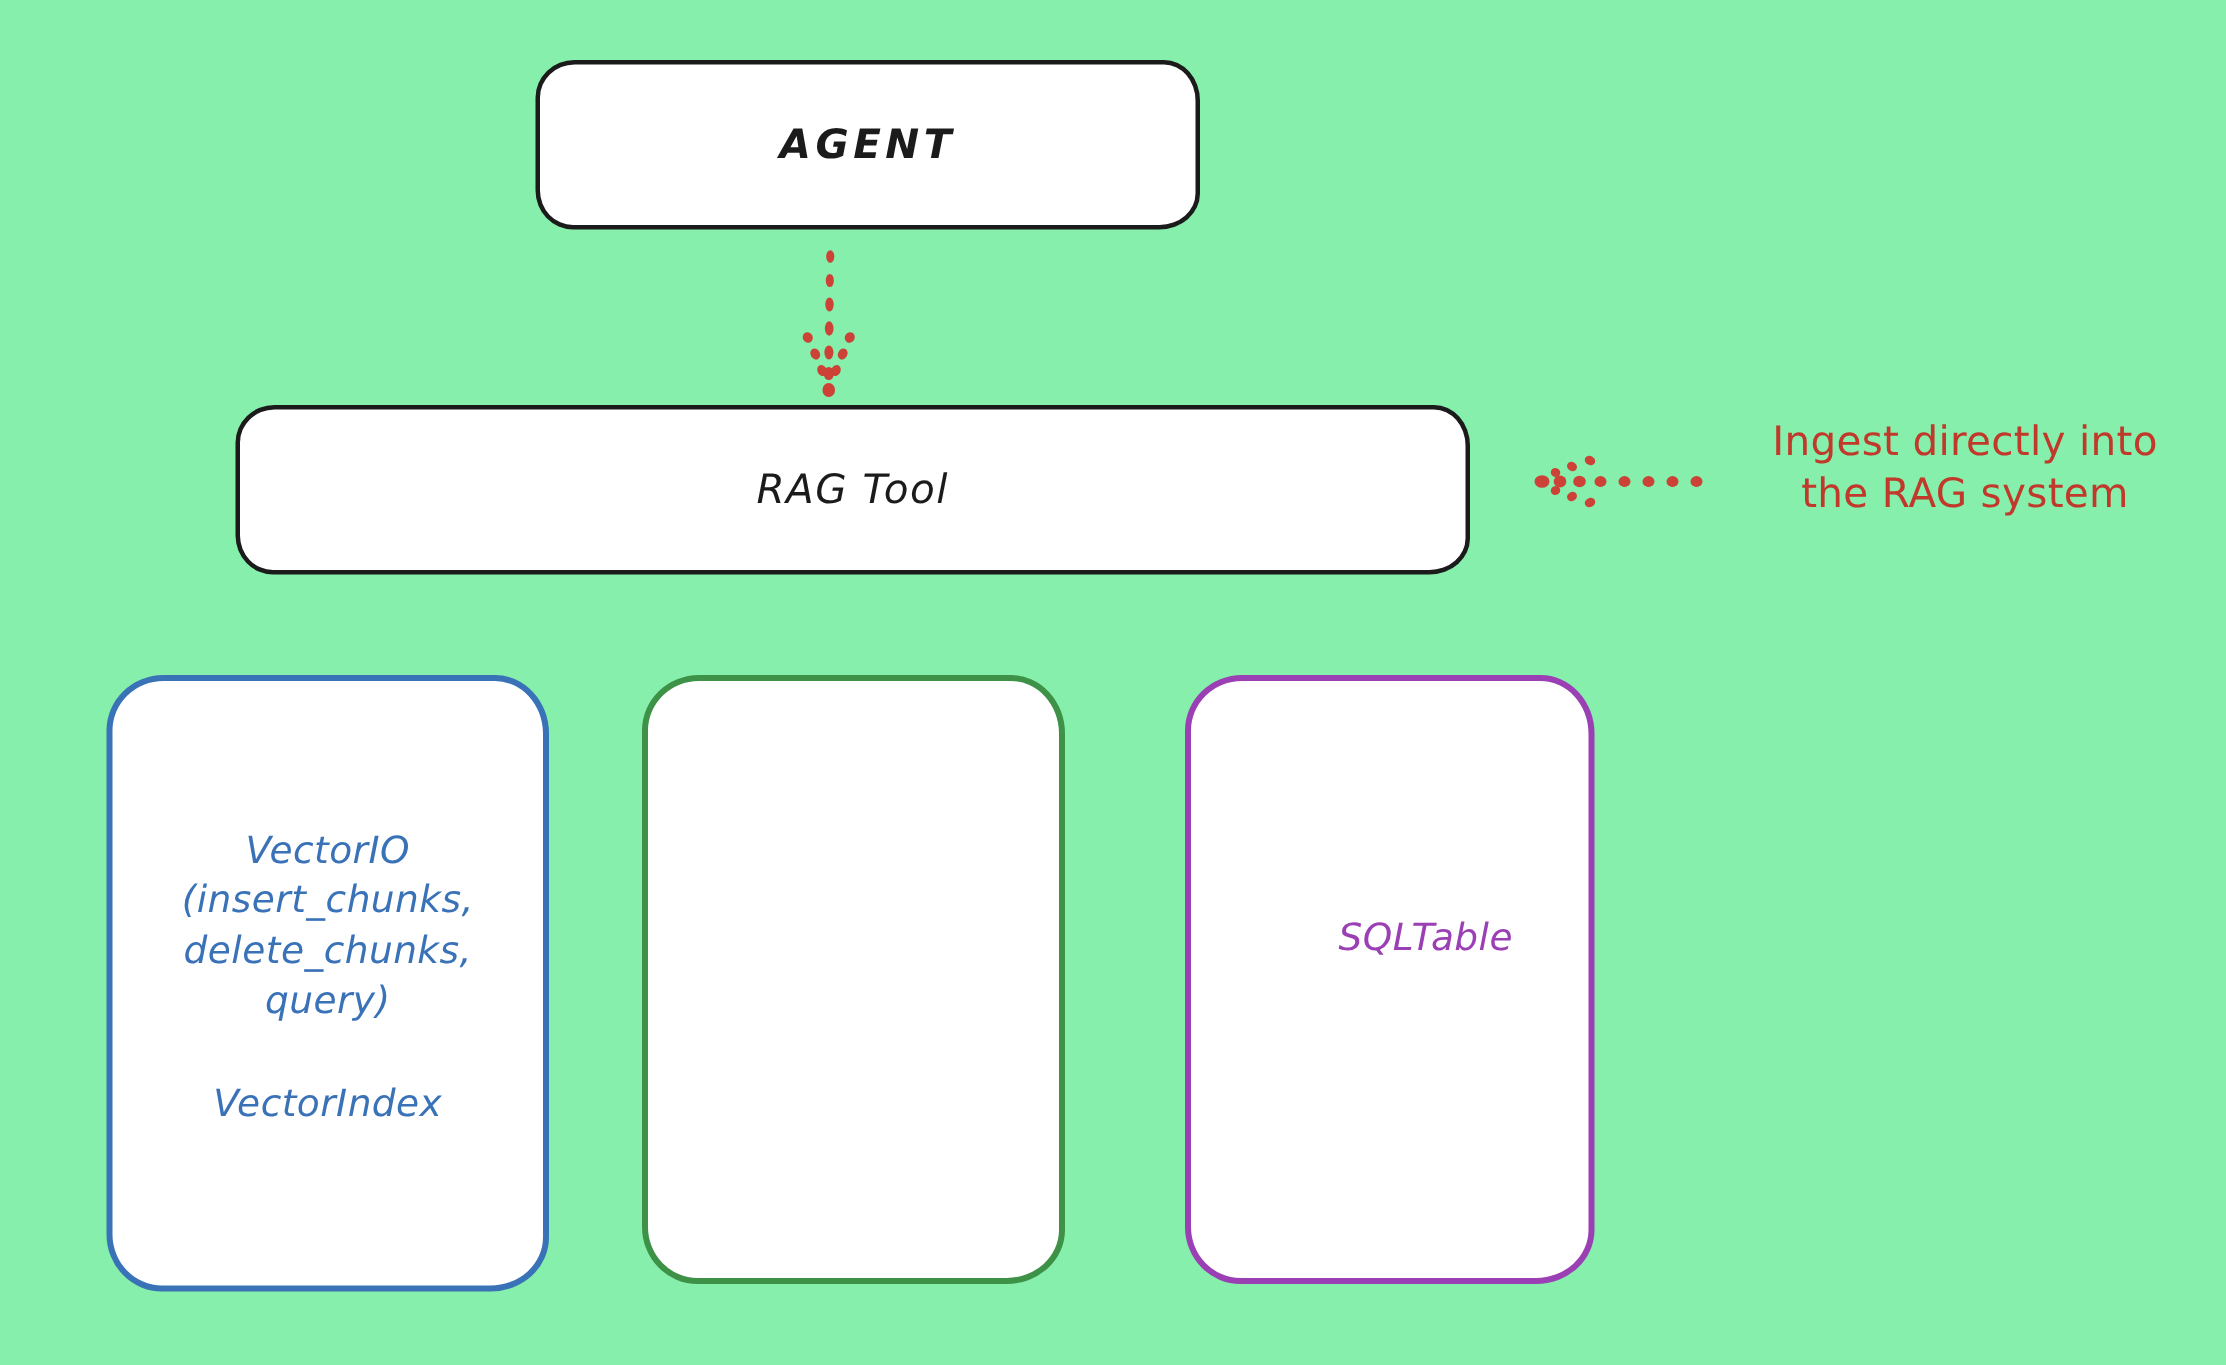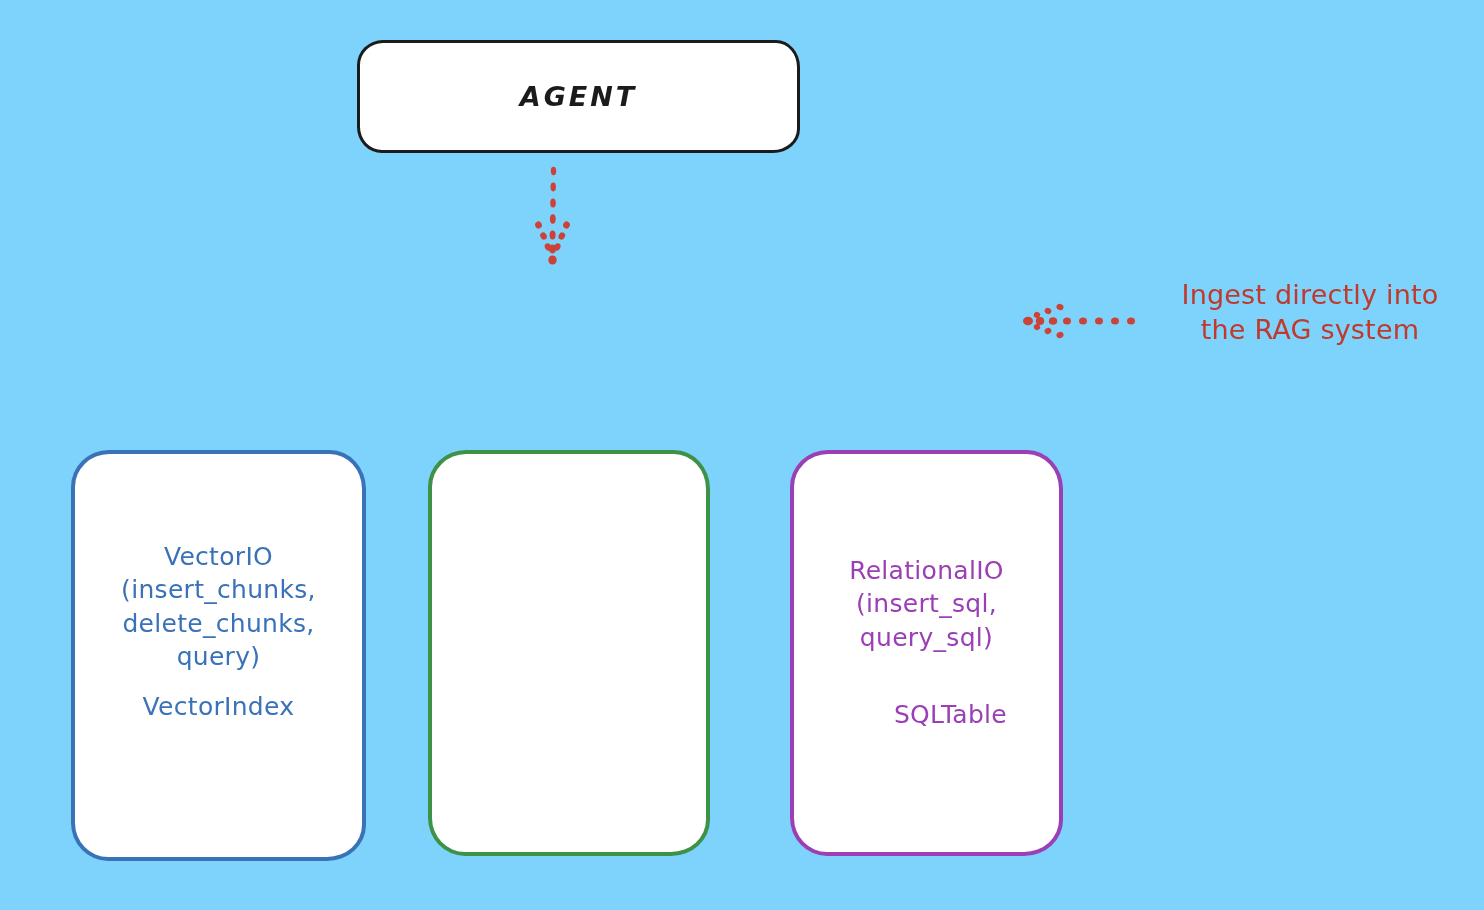--- a/index.html
+++ b/index.html
@@ -7,21 +7,21 @@
     padding: 0;
     background: #ffffff;
   }
   body {
     font-family: "DejaVu Sans", sans-serif;
   }
   #canvas {
     position: relative;
     width: 1484px;
     height: 910px;
-    background: #7dd3fc;
+    background: #86efac;
     overflow: hidden;
   }
   .node {
     position: absolute;
     box-sizing: border-box;
     background: #ffffff;
     display: flex;
     align-items: center;
     justify-content: center;
     text-align: center;
@@ -45,21 +45,22 @@
   #ragtool-node { left: 157px; top: 270px; width: 823px; height: 113px; }
   #ragtool-node .node-label { font-size: 27px; font-weight: 500; letter-spacing: 1px; }
 
   
   .node-color {
     border-width: 4px;
     border-style: solid;
     border-radius: 38px 36px 39px 37px / 37px 39px 36px 38px;
     align-items: flex-start;
     justify-content: flex-end;
-    padding-top: 2px;
+    padding-top: 12px;
+    font-style: italic;
   }
   .node-color .stack {
     width: 100%;
     display: flex;
     flex-direction: column;
     align-items: center;
   }
   .api-text {
     font-family: "DejaVu Sans", sans-serif;
     font-size: 25px;
@@ -130,20 +131,23 @@
       <ellipse cx="47.5" cy="95" rx="4.2" ry="4.6"></ellipse>
       <ellipse cx="33.5" cy="60" rx="3.3" ry="3.6" transform="rotate(-30 33.5 60)"></ellipse>
       <ellipse cx="38.5" cy="71" rx="3.1" ry="3.8" transform="rotate(-30 38.5 71)"></ellipse>
       <ellipse cx="43.0" cy="82" rx="3.1" ry="3.8" transform="rotate(-25 43 82)"></ellipse>
       <ellipse cx="61.5" cy="60" rx="3.3" ry="3.6" transform="rotate(30 61.5 60)"></ellipse>
       <ellipse cx="56.8" cy="71" rx="3.1" ry="3.8" transform="rotate(30 56.8 71)"></ellipse>
       <ellipse cx="52.3" cy="82" rx="3.1" ry="3.8" transform="rotate(25 52.3 82)"></ellipse>
     </g>
   </svg>
 
+  <div class="node node-black" id="ragtool-node">
+    <span class="node-label">RAG Tool</span>
+  </div>
 
   <svg class="arrow-svg" id="ingest-arrow" viewBox="0 0 120 55">
     <g fill="#cc4237">
       <ellipse cx="113" cy="26" rx="4.0" ry="3.6"></ellipse>
       <ellipse cx="97" cy="26" rx="4.0" ry="3.6"></ellipse>
       <ellipse cx="81" cy="26" rx="4.0" ry="3.6"></ellipse>
       <ellipse cx="65" cy="26" rx="4.0" ry="3.6"></ellipse>
       <ellipse cx="49" cy="26" rx="4.0" ry="3.6"></ellipse>
       <ellipse cx="35" cy="26" rx="4.2" ry="3.8"></ellipse>
       <ellipse cx="22" cy="26" rx="4.2" ry="4.0"></ellipse>
@@ -159,31 +163,28 @@
 
   <div id="ingest-annotation">Ingest directly into
 the RAG system</div>
 
   <div class="node node-color" id="vector-node" style="border-color:#3a72b8;">
     <div class="stack">
       <span class="api-text" style="color:#3a72b8;">VectorIO
 (insert_chunks,
 delete_chunks,
 query)</span>
-      <span class="index-text" style="color:#3a72b8;margin-top:19px;">VectorIndex</span>
+      <span class="index-text" style="color:#3a72b8;">VectorIndex</span>
     </div>
   </div>
 
   <div class="node node-color" id="kv-node" style="border-color:#3d9248;">
     <div class="stack">
     </div>
   </div>
 
   <div class="node node-color" id="rel-node" style="border-color:#9b3fb5;">
     <div class="stack">
-      <span class="api-text" style="color:#9b3fb5;">RelationalIO
-(insert_sql,
-query_sql)</span>
       <span class="index-text" style="color:#9b3fb5;">SQLTable</span>
     </div>
   </div>
 
 </div>
 
 </body></html>

